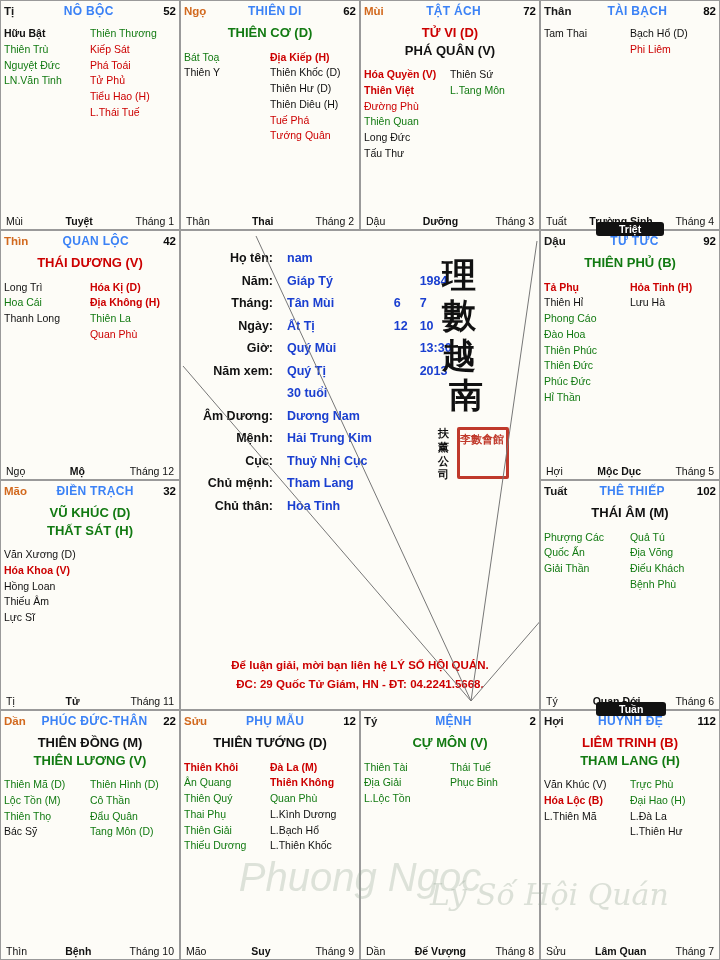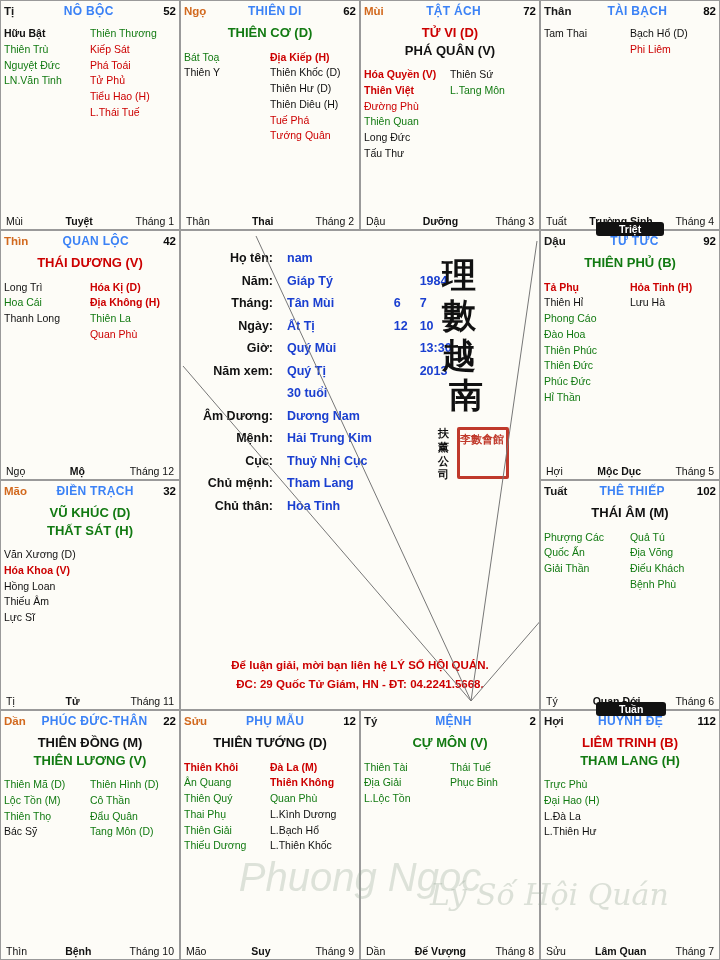--- a/index.html
+++ b/index.html
@@ -487,20 +487,25 @@
       <div class="pal-head">
         <span class="pal-chi dark">Hợi</span>
         <span class="pal-name">HUYNH ĐỆ</span>
         <span class="pal-num">112</span>
       </div>
       <div class="pal-main">
         <div class="s-red">LIÊM TRINH (B)</div>
         <div class="s-green">THAM LANG (H)</div>
       </div>
       <div class="cols">
+        <div class="col">
+          <div class="st s-black">Văn Khúc (V)</div>
+          <div class="st s-red b">Hóa Lộc (B)</div>
+          <div class="st s-black">L.Thiên Mã</div>
+        </div>
         <div class="col wide">
           <div class="st s-green">Trực Phù</div>
           <div class="st s-green">Đại Hao (H)</div>
           <div class="st s-black">L.Đà La</div>
           <div class="st s-black">L.Thiên Hư</div>
         </div>
       </div>
       <div class="footer">
         <span class="f-left">Sửu</span>
         <span class="f-mid">Lâm Quan</span>

